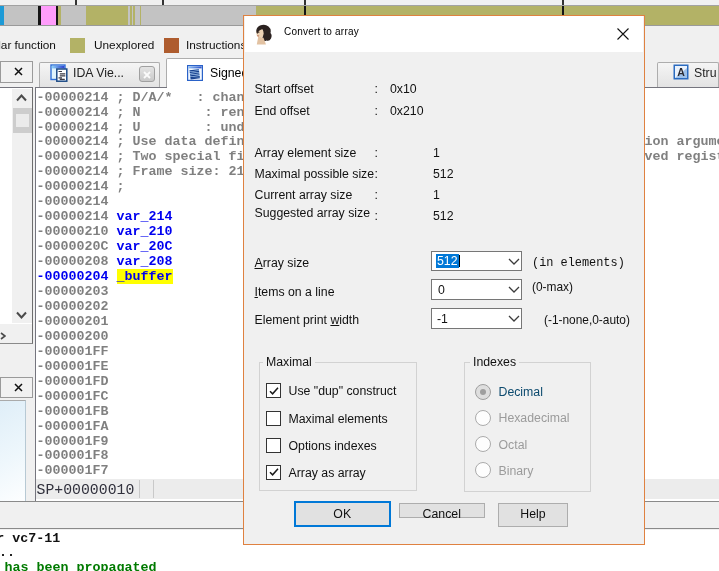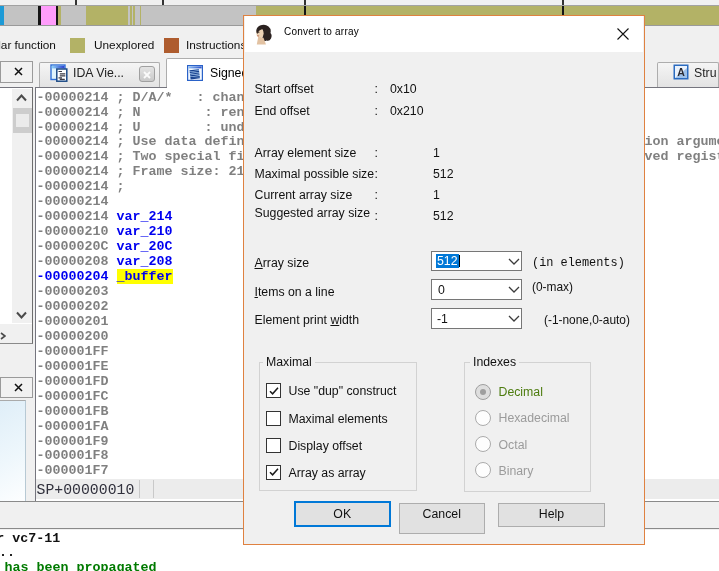--- a/index.html
+++ b/index.html
@@ -216,45 +216,45 @@
 <div class="abs" style="left:266px;top:383.3px;width:15px;height:15px;background:#fff;border:1px solid #333;box-sizing:border-box;"></div>
 <svg class="abs" style="left:267.5px;top:384.5px;" width="12" height="12" viewBox="0 0 12 12">
   <path d="M2 6.2 L4.6 8.8 L10 2.8" stroke="#1a1a1a" stroke-width="1.5" fill="none"></path>
   </svg>
 <div class="abs ui" style="left:288.5px;top:384.3px;">Use "dup" construct</div>
 
 <div class="abs" style="left:266px;top:410.5px;width:15px;height:15px;background:#fff;border:1px solid #333;box-sizing:border-box;"></div>
 <div class="abs ui" style="left:288.5px;top:411.5px;">Maximal elements</div>
 
 <div class="abs" style="left:266px;top:437.8px;width:15px;height:15px;background:#fff;border:1px solid #333;box-sizing:border-box;"></div>
-<div class="abs ui" style="left:288.5px;top:438.8px;">Display offset</div>
+<div class="abs ui" style="left:288.5px;top:438.8px;">Options indexes</div>
 
 <div class="abs" style="left:266px;top:465px;width:15px;height:15px;background:#fff;border:1px solid #333;box-sizing:border-box;"></div>
 <svg class="abs" style="left:267.5px;top:466.2px;" width="12" height="12" viewBox="0 0 12 12">
   <path d="M2 6.2 L4.6 8.8 L10 2.8" stroke="#1a1a1a" stroke-width="1.5" fill="none"></path>
   </svg>
 <div class="abs ui" style="left:288.5px;top:466px;">Array as array</div>
 
 <div class="abs" style="left:464px;top:362px;width:126.5px;height:129.5px;border:1px solid #d2d2d2;box-sizing:border-box;"></div>
 <div class="abs ui" style="left:470px;top:355px;background:#f0f0f0;padding:0 3px;">Indexes</div>
 
 <div class="abs" style="left:474.5px;top:383.5px;width:16px;height:16px;border-radius:50%;background:#dedede;border:1px solid #9f9f9f;box-sizing:border-box;"></div>
 <div class="abs" style="left:479.5px;top:388.5px;width:6px;height:6px;border-radius:50%;background:#9f9f9f;"></div>
-<div class="abs ui" style="left:498.5px;top:385px;color:#4d7c0f;">Decimal</div>
+<div class="abs ui" style="left:498.5px;top:385px;color:#0c4a6e;">Decimal</div>
 
 <div class="abs" style="left:474.5px;top:409.8px;width:16px;height:16px;border-radius:50%;background:#fdfdfd;border:1px solid #ababab;box-sizing:border-box;"></div>
 <div class="abs ui" style="left:498.5px;top:411.3px;color:#9b9b9b;">Hexadecimal</div>
 
 <div class="abs" style="left:474.5px;top:436px;width:16px;height:16px;border-radius:50%;background:#fdfdfd;border:1px solid #ababab;box-sizing:border-box;"></div>
 <div class="abs ui" style="left:498.5px;top:437.5px;color:#9b9b9b;">Octal</div>
 
 <div class="abs" style="left:474.5px;top:462.3px;width:16px;height:16px;border-radius:50%;background:#fdfdfd;border:1px solid #ababab;box-sizing:border-box;"></div>
 <div class="abs ui" style="left:498.5px;top:463.8px;color:#9b9b9b;">Binary</div>
 
 <div class="abs" style="left:294px;top:501px;width:96.5px;height:26px;background:#e1e1e1;
      border:2px solid #0078d7;box-sizing:border-box;text-align:center;">
   <span class="ui" style="line-height:22px;">OK</span></div>
-<div class="abs" style="left:399px;top:503px;width:85.5px;height:31px;background:#e1e1e1;
+<div class="abs" style="left:399px;top:503px;width:85.5px;height:15px;background:#e1e1e1;
      border:1px solid #adadad;box-sizing:border-box;text-align:center;">
   <span class="ui" style="line-height:21px;">Cancel</span></div>
-<div class="abs" style="left:498px;top:503px;width:107px;height:23.5px;background:#e1e1e1;
+<div class="abs" style="left:498px;top:503px;width:70px;height:23.5px;background:#e1e1e1;
      border:1px solid #adadad;box-sizing:border-box;text-align:center;">
   <span class="ui" style="line-height:21px;">Help</span></div>
 
 </body></html>

